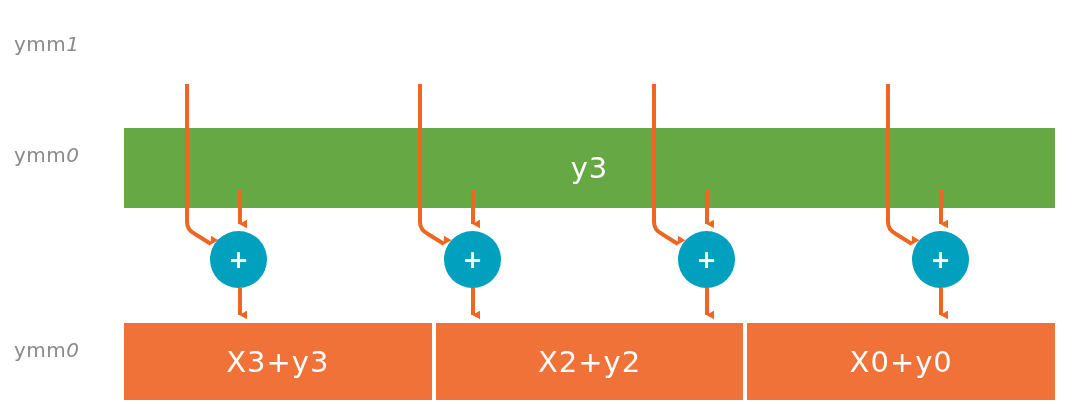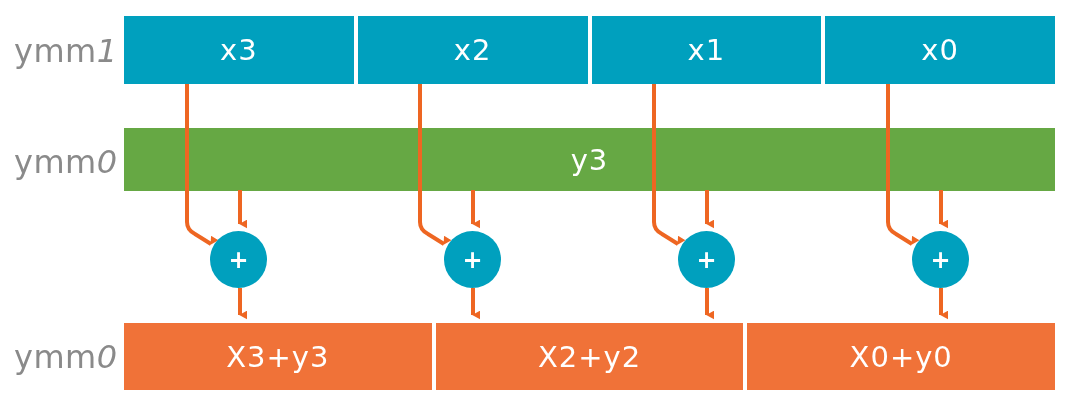--- a/index.html
+++ b/index.html
@@ -21,21 +21,21 @@
 
   
   .reg-label {
     position: absolute;
     left: 0;
     width: 118px;
     text-align: left;
     padding-left: 14px;
     box-sizing: border-box;
     color: #8a8a8a;
-    font-size: 32px;
+    font-size: 20px;
     font-family: "DejaVu Sans", "Liberation Sans", sans-serif;
     font-weight: 400;
     letter-spacing: 0.5px;
     white-space: nowrap;
   }
   .reg-label .idx {
     font-style: italic;
   }
 
   
@@ -55,24 +55,24 @@
     font-size: 29px;
     font-family: "DejaVu Sans", "Liberation Sans", sans-serif;
     letter-spacing: 1px;
     box-sizing: border-box;
     user-select: none;
   }
 
   #row-ymm1 { top: 16px; height: 68px; }
   #row-ymm1 .cell { background: #00a0be; }
 
-  #row-ymm0-src { top: 128px; height: 63px; }
+  #row-ymm0-src { top: 128px; height: 80px; }
   #row-ymm0-src .cell { background: #66a844; }
 
-  #row-ymm0-dst { top: 323px; height: 67px; }
+  #row-ymm0-dst { top: 323px; height: 77px; }
   #row-ymm0-dst .cell { background: #f07238; }
 
   
   .op-circle {
     position: absolute;
     width: 57px;
     height: 57px;
     border-radius: 50%;
     background: #00a0be;
     top: 231px;
@@ -135,26 +135,20 @@
       <path d="M888,84 L888,222 Q888,230 896,234 L912,244" fill="none" stroke="#ee6622" stroke-width="4" marker-end="url(#ah-diag)"></path>
       <path d="M941,190 L941,224" fill="none" stroke="#ee6622" stroke-width="4" marker-end="url(#ah-down)"></path>
       <path d="M941,288 L941,315" fill="none" stroke="#ee6622" stroke-width="4" marker-end="url(#ah-down)"></path>
     </g>
   </svg>
 
   <div class="reg-label" style="top:32px;">
     <span>ymm</span><span class="idx">1</span>
   </div>
 
-  <div class="row" id="row-ymm1">
-    <div class="cell">x3</div>
-    <div class="cell">x2</div>
-    <div class="cell">x1</div>
-    <div class="cell">x0</div>
-  </div>
 
   <div class="reg-label" style="top:143px;">
     <span>ymm</span><span class="idx">0</span>
   </div>
 
   <div class="row" id="row-ymm0-src">
     <div class="cell">y3</div>
   </div>
 
   <div class="op-circle" style="left:210px;">+</div>

